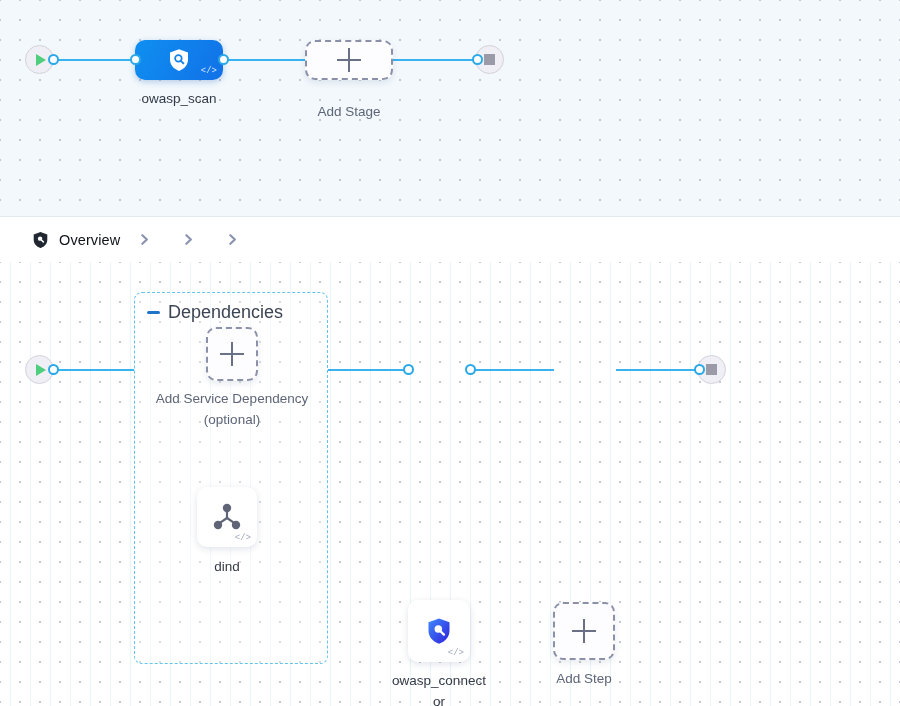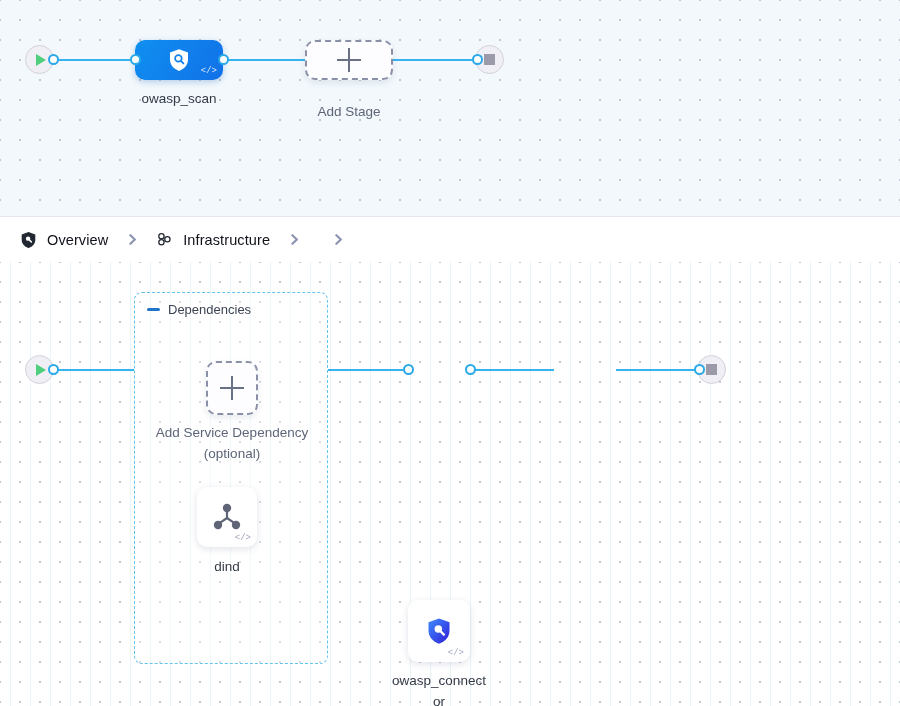--- a/index.html
+++ b/index.html
@@ -30,21 +30,21 @@
     background-position: 10px 10px, 10px 0;
     overflow: hidden;
   }
 
   
   .tabbar {
     position: absolute; left: 0; top: 216px; width: 900px; height: 46px;
     background: #ffffff;
     border-top: 1px solid #e3e8ee;
     display: flex; align-items: center;
-    padding-left: 18px;
+    padding-left: 30px;
     z-index: 5;
   }
   .tab {
     display: flex; align-items: center; gap: 10px;
     height: 46px;
     position: relative;
     cursor: pointer;
     padding: 0 2px;
   }
   .tab .tlabel {
@@ -126,21 +126,21 @@
     border: 1.5px dashed #62c3ec; border-radius: 8px;
     background: rgba(255,255,255,.34);
     z-index: 2;
   }
   .dep-head {
     position: absolute; left: 12px; top: 9px;
     display: flex; align-items: center; gap: 8px;
     cursor: pointer;
   }
   .dep-minus { width: 13px; height: 2.5px; background: #1f74c9; border-radius: 2px; }
-  .dep-title { font-size: 13px; color: #3d4453; }
+  .dep-title { font-size: 18px; color: #3d4453; }
 
   
   .dind-ico { width: 34px; height: 32px; color: #5f6577; }
 </style>
 </head>
 <body>
 
 <div class="app">
 
   <div class="canvas-top">
@@ -191,28 +191,20 @@
       </svg>
       <span class="tlabel">Overview</span>
     </div>
 
     <div class="chev">
       <svg viewBox="0 0 12 12">
         <path d="M4 2 L8.2 6 L4 10" fill="none" stroke="currentColor" stroke-width="2" stroke-linecap="round" stroke-linejoin="round"></path>
       </svg>
     </div>
 
-    <div class="tab">
-      <svg class="tab-ico" viewBox="0 0 20 20">
-        <circle cx="6.4" cy="6.2" r="3.1" fill="none" stroke="#222831" stroke-width="1.5"></circle>
-        <circle cx="6.4" cy="13.2" r="3.1" fill="none" stroke="#222831" stroke-width="1.5"></circle>
-        <circle cx="13.4" cy="9.7" r="3.1" fill="none" stroke="#222831" stroke-width="1.5"></circle>
-      </svg>
-      <span class="tlabel">Infrastructure</span>
-    </div>
 
     <div class="chev">
       <svg viewBox="0 0 12 12">
         <path d="M4 2 L8.2 6 L4 10" fill="none" stroke="currentColor" stroke-width="2" stroke-linecap="round" stroke-linejoin="round"></path>
       </svg>
     </div>
 
 
     <div class="chev">
       <svg viewBox="0 0 12 12">
@@ -248,34 +240,40 @@
           <line x1="12.7" y1="12.6" x2="15.2" y2="15.1" stroke="#ffffff" stroke-width="2" stroke-linecap="round"></line>
         </svg>
         <span class="code-badge on-white">&lt;/&gt;</span>
       </div>
       <div class="node-label" style="left:-30px; top:71px; width:122px;">owasp_connect
 or</div>
     </div>
     <div class="port" style="left:403px; top:102px;"></div>
     <div class="port" style="left:465px; top:102px;"></div>
 
+    <div class="node-wrap" style="left:553px; top:340px;">
+      <div class="node node-dashed" style="width:62px; height:58px;">
+        <div class="plus"></div>
+      </div>
+      <div class="node-label muted" style="left:-29px; top:67px; width:120px;">Add Step</div>
+    </div>
 
     <div class="port" style="left:694px; top:102px;"></div>
     <div class="terminal" style="left:697px; top:93px;">
       <div class="sq"></div>
     </div>
   </div>
 
   <div class="depgroup">
     <div class="dep-head">
       <span class="dep-minus"></span>
       <span class="dep-title">Dependencies</span>
     </div>
 
-    <div class="node-wrap" style="left:71px; top:68px;">
+    <div class="node-wrap" style="left:71px; top:34px;">
       <div class="node node-dashed" style="width:52px; height:54px;">
         <div class="plus"></div>
       </div>
       <div class="node-label muted" style="left:-68px; top:62px; width:188px;">Add Service Dependency
 (optional)</div>
     </div>
 
     <div class="node-wrap" style="left:62px; top:194px;">
       <div class="node node-white" style="width:60px; height:60px;">
         <svg class="dind-ico" viewBox="0 0 34 32">

